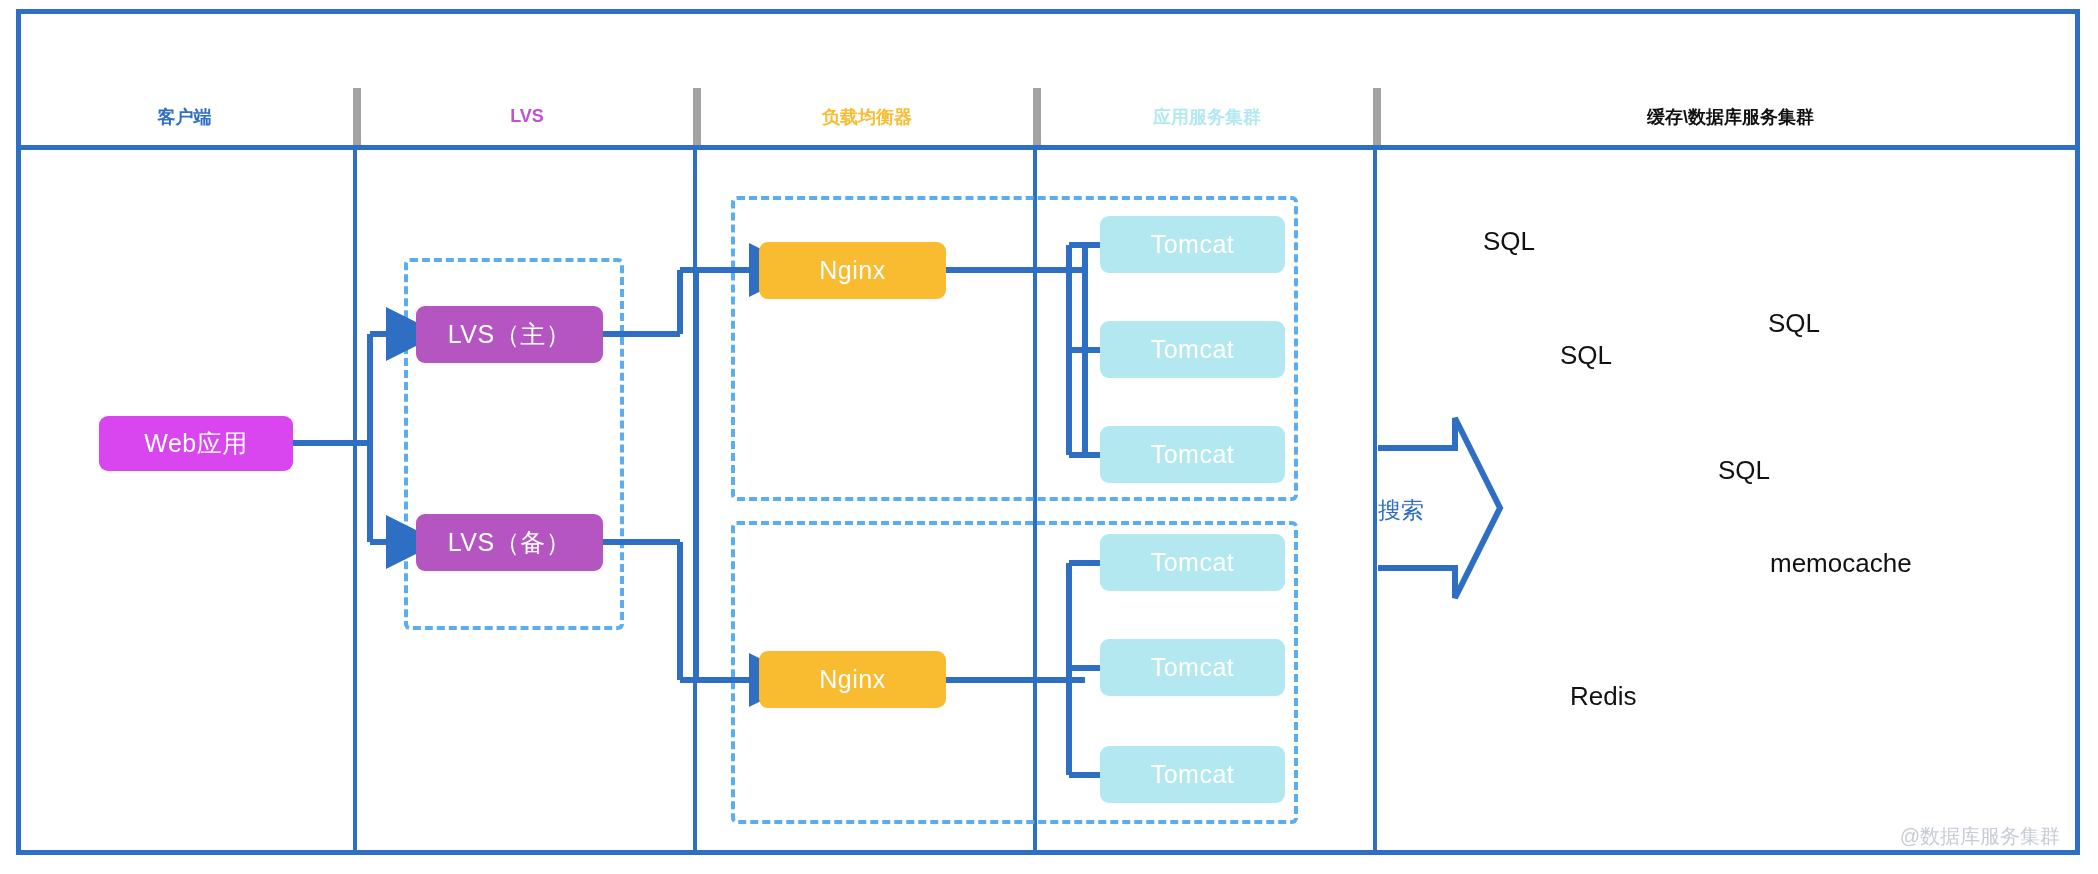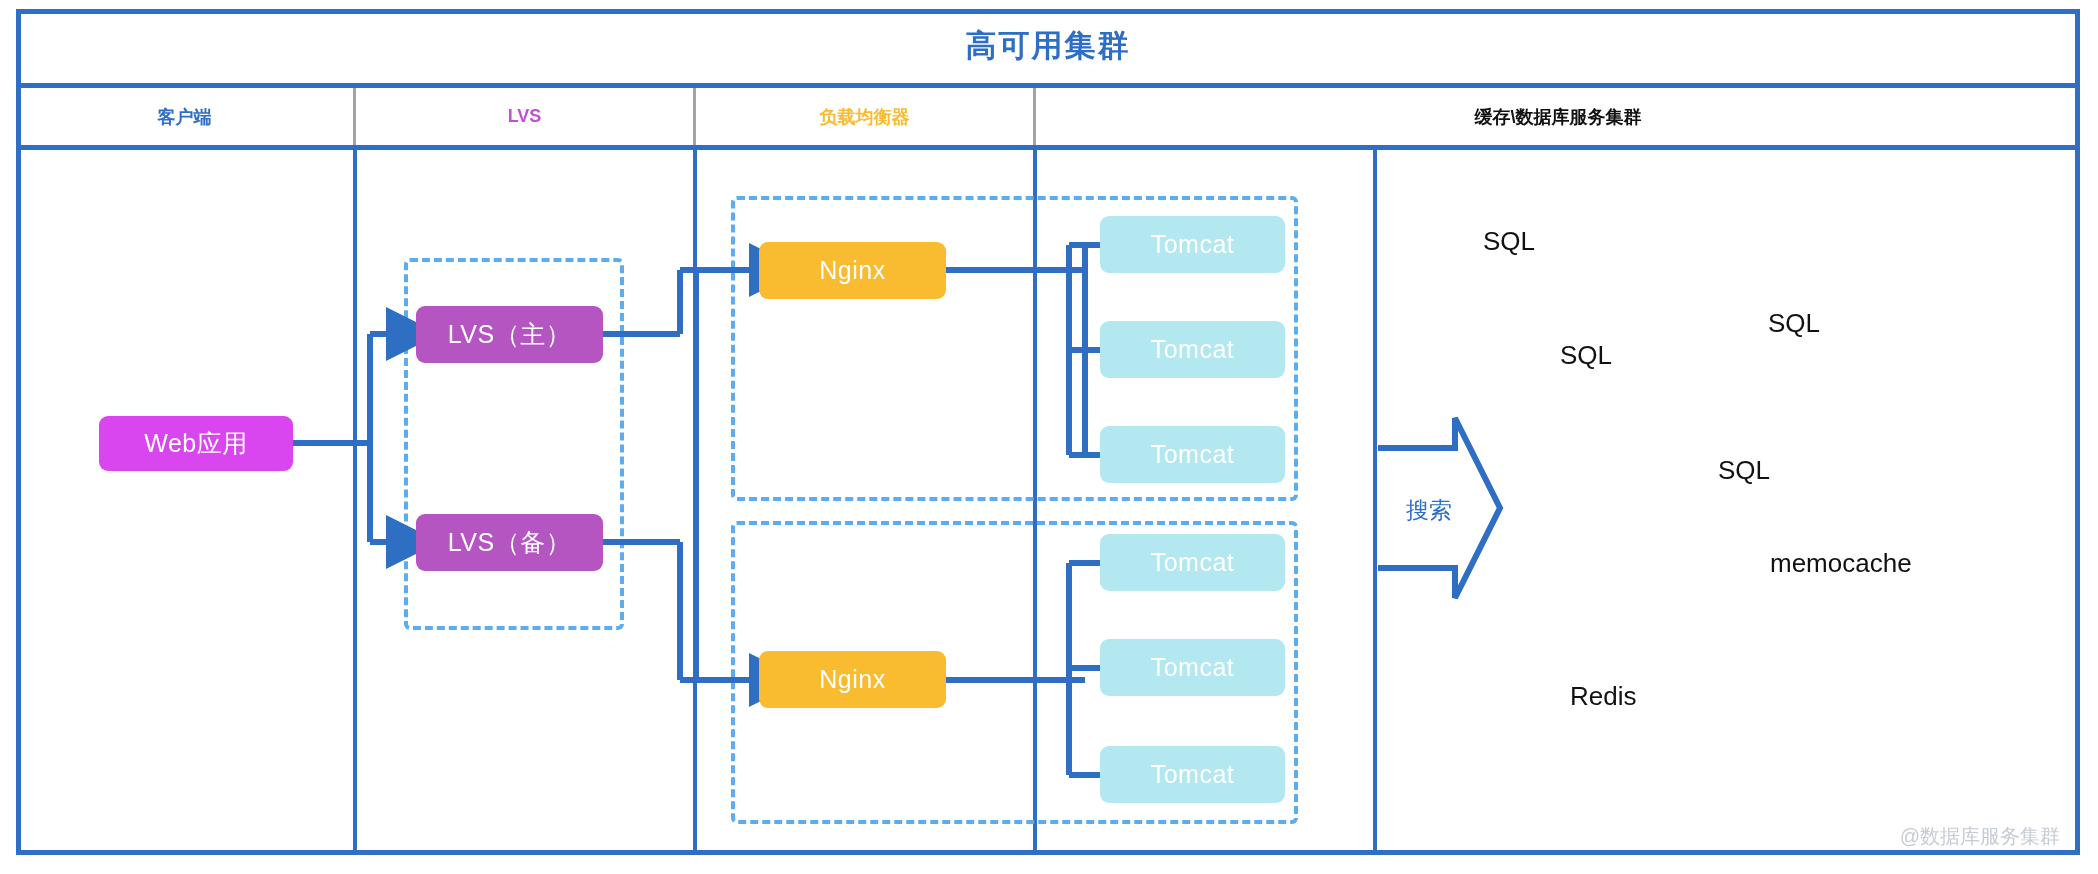--- a/index.html
+++ b/index.html
@@ -59,21 +59,21 @@
   }
   .hcell {
     display: flex;
     align-items: center;
     justify-content: center;
     box-sizing: border-box;
     height: 100%;
     font-size: 18px;
     font-weight: 700;
   }
-  .hcell + .hcell { border-left: 3px solid #a3a3a3; }
+  .hcell + .hcell { border-left: 8px solid #a3a3a3; }
   .hc-w1 { width: 337px; }
   .hc-w2 { width: 340px; }
   .hc-w3 { width: 340px; }
   .hc-w4 { width: 340px; }
   .hc-w5 { flex: 1 1 auto; }
 
   
   .vsep {
     position: absolute;
     top: 150px;
@@ -126,54 +126,53 @@
     white-space: nowrap;
     user-select: none;
   }
 
   
   .search-arrow-label {
     position: absolute;
     font-size: 23px;
     color: #2e6fc4;
     white-space: nowrap;
-    padding-left: 28px;
   }
 
   
   .watermark {
     position: absolute;
     right: 38px;
     bottom: 24px;
     font-size: 20px;
     color: #c6ccd4;
     white-space: nowrap;
     user-select: none;
   }
 </style>
 </head>
 <body>
 
 <div id="stage">
 
   <div class="frame"></div>
 
-  <div class="title-row">
-    <span class="title-text">高可用集群</span>
-  </div>
 
   <div class="header-row">
     <div class="hcell hc-w1">
       <span style="color:#2e6fc4">客户端</span>
     </div>
     <div class="hcell hc-w2">
       <span style="color:#c052cf">LVS</span>
     </div>
     <div class="hcell hc-w3">
       <span style="color:#f9bb2f">负载均衡器</span>
+    </div>
+    <div class="hcell hc-w4">
+      <span style="color:#b3e8f0">应用服务集群</span>
     </div>
     <div class="hcell hc-w5">
       <span style="color:#111111">缓存\数据库服务集群</span>
     </div>
   </div>
 
   <div class="vsep" style="left:353px"></div>
   <div class="vsep" style="left:693px"></div>
   <div class="vsep" style="left:1033px"></div>
   <div class="vsep" style="left:1373px"></div>

